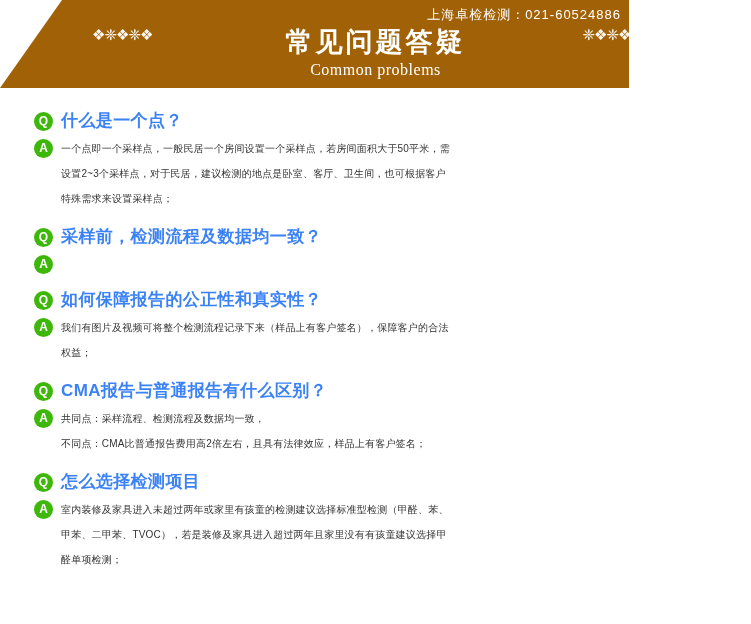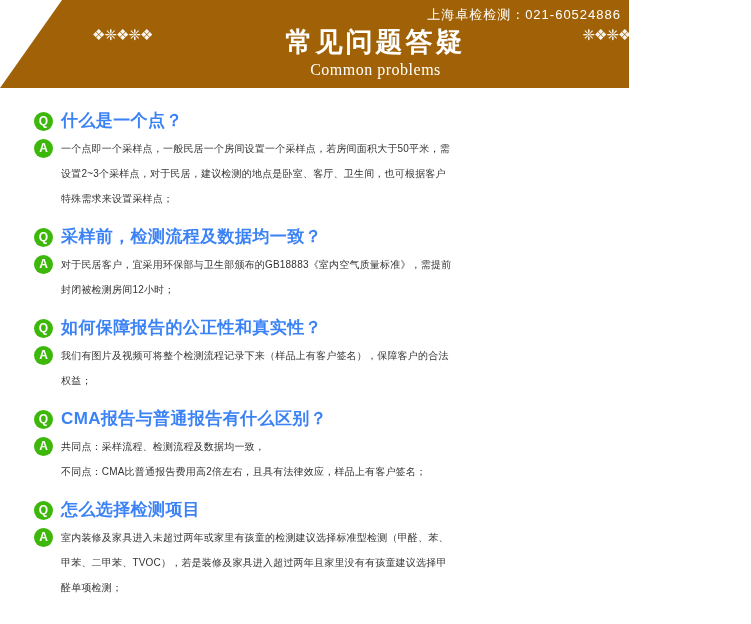--- a/index.html
+++ b/index.html
@@ -172,24 +172,20 @@
       </div>
     </div>
 
     <div class="qa">
       <div class="qa-row">
         <div class="badge badge-q">Q</div>
         <div class="q-text">采样前，检测流程及数据均一致？</div>
       </div>
       <div class="qa-row a-row">
         <div class="badge badge-a">A</div>
-        <div class="a-text">
-          <span class="line">对于民居客户，宜采用环保部与卫生部颁布的GB18883《室内空气质量标准》，需提前</span>
-          <span class="line">封闭被检测房间12小时；</span>
-        </div>
       </div>
     </div>
 
     <div class="qa">
       <div class="qa-row">
         <div class="badge badge-q">Q</div>
         <div class="q-text">如何保障报告的公正性和真实性？</div>
       </div>
       <div class="qa-row a-row">
         <div class="badge badge-a">A</div>

